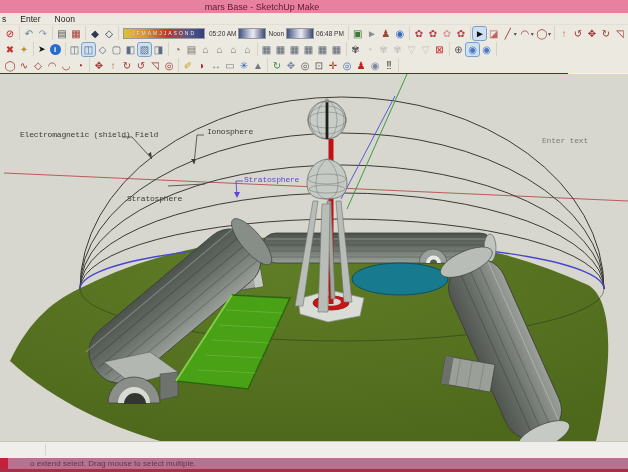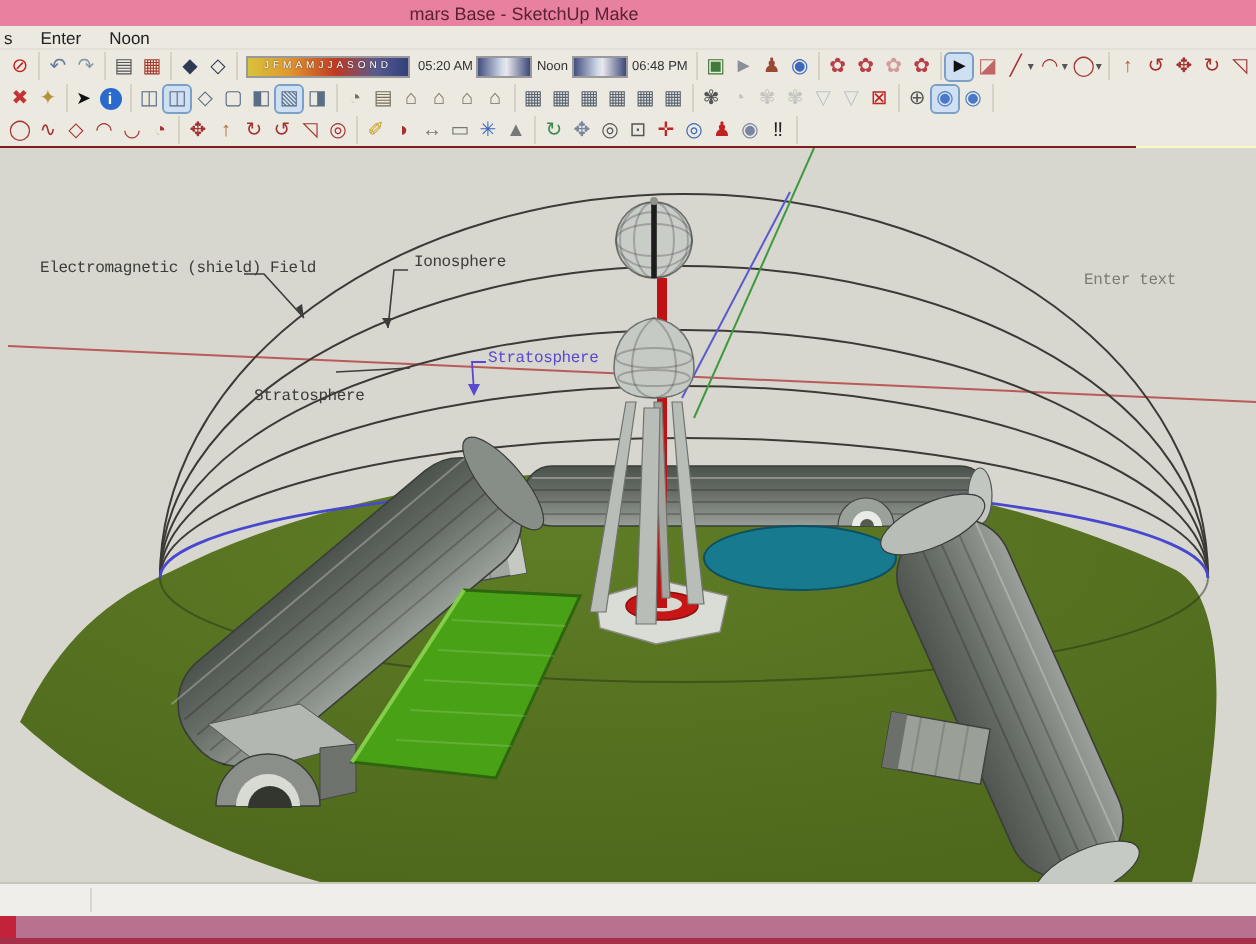--- a/index.html
+++ b/index.html
@@ -369,17 +369,18 @@
     <span class="vlabel blue" style="left:244px;top:101px;">Stratosphere</span>
     <span class="vlabel ghost" style="left:542px;top:62px;">Enter text</span>
   </div>
 
   <div class="measurebar">
       <div class="sep"></div>
     </div>
 
   <div class="statusbar">
     <span class="frag"></span>
+    <span class="msg">o extend select. Drag mouse to select multiple.</span>
   </div>
 
   <div class="bottomstrip"></div>
 
 </div>
 
 </body></html>

